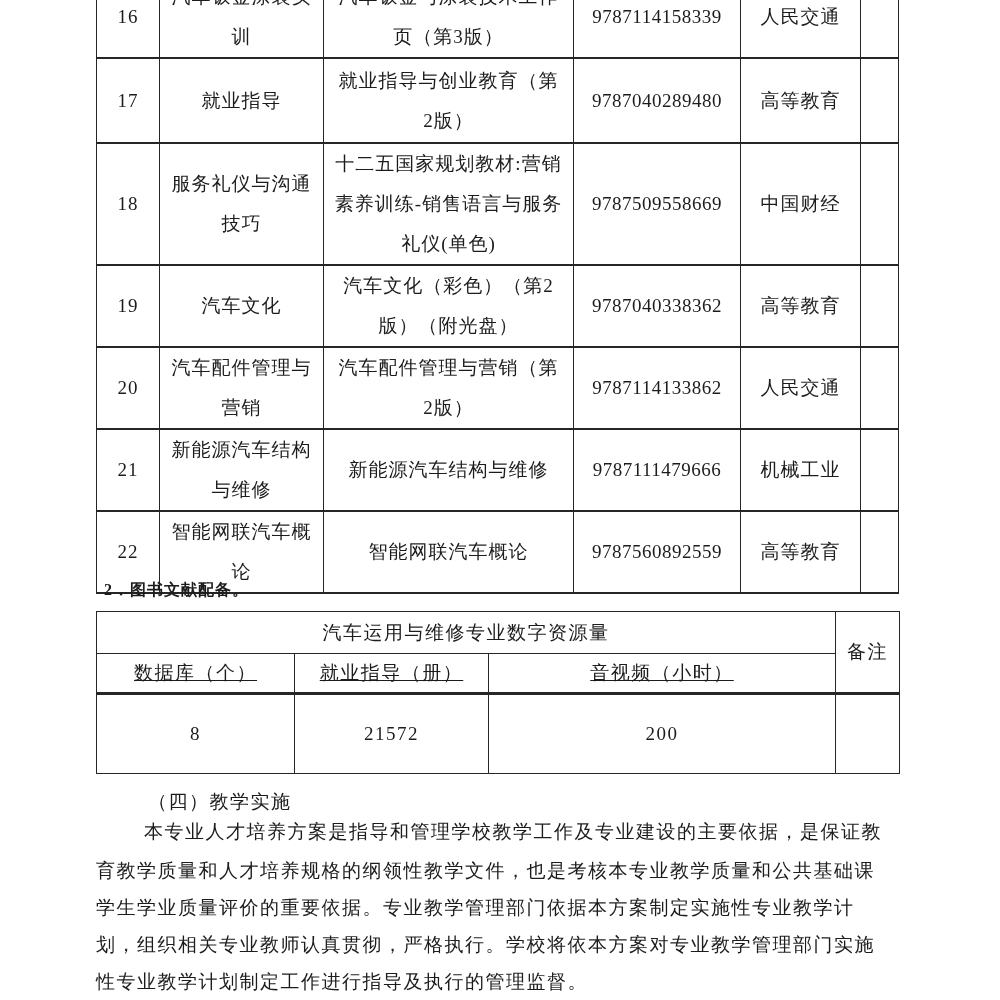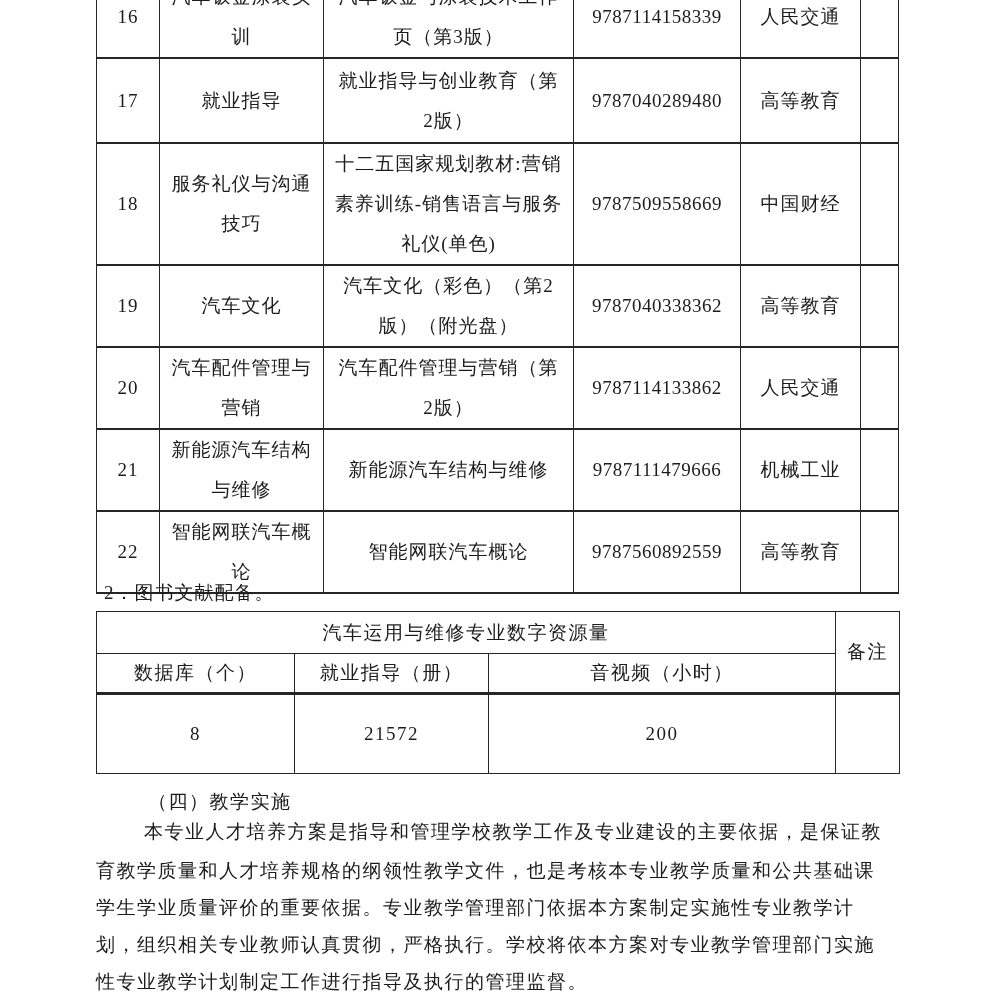--- a/index.html
+++ b/index.html
@@ -45,22 +45,22 @@
   tr.r18 { height: 117px; }
   tr.r19 { height: 81px; }
   tr.r20 { height: 81px; }
   tr.r21 { height: 78px; }
   tr.r22 { height: 80px; }
   
   .heading2 {
     position: absolute;
     left: 104px;
     top: 580px;
-    font-size: 19px;
-    font-weight: normal;
+    font-size: 16px;
+    font-weight: bold;
     letter-spacing: 1px;
   }
   
   table.resources {
     position: absolute;
     left: 96px;
     top: 611px;
     width: 803px;
     border-collapse: collapse;
     table-layout: fixed;
@@ -69,21 +69,21 @@
     border-style: solid;
     border-color: #262626;
     border-width: 1.5px;
     text-align: center;
     vertical-align: middle;
     font-size: 19px;
     letter-spacing: 1.5px;
     padding: 0 2px;
   }
   tr.res-title-row { height: 42px; }
-  tr.res-header-row { height: 40px; }
+  tr.res-header-row { height: 40px; text-decoration: underline; }
   tr.res-data-row { height: 80px; }
   table.resources td.thick-top { border-top-width: 3px; }
   
   .heading4 {
     position: absolute;
     left: 148px;
     top: 789px;
     font-size: 19px;
     font-weight: normal;
     letter-spacing: 1.5px;

